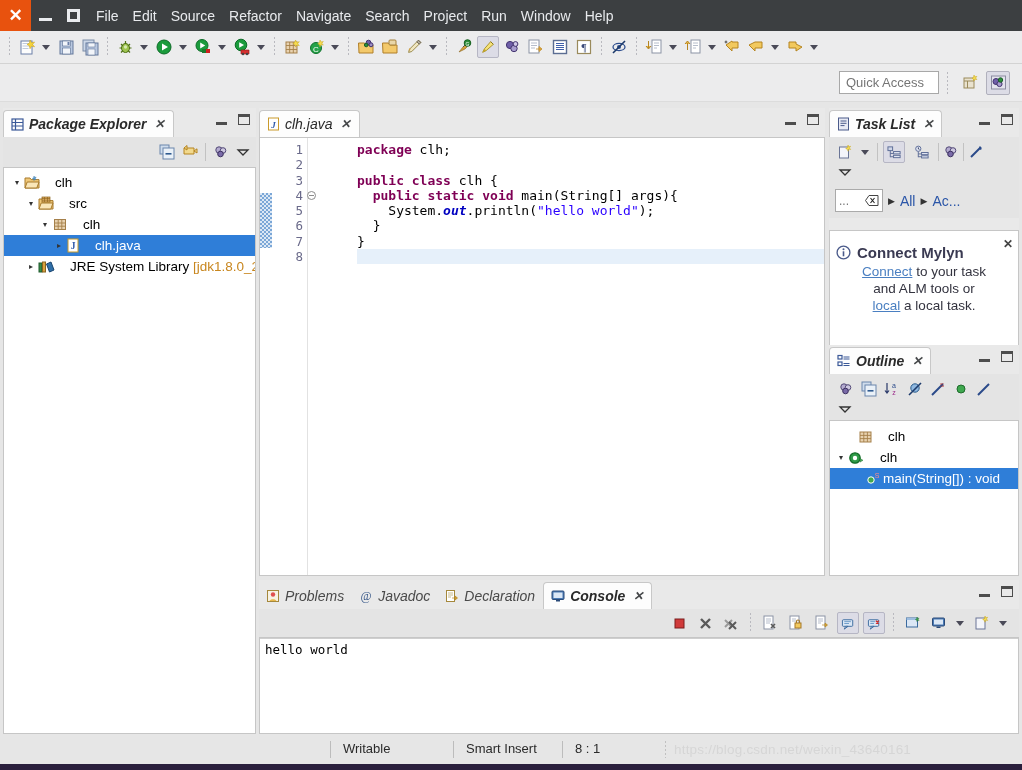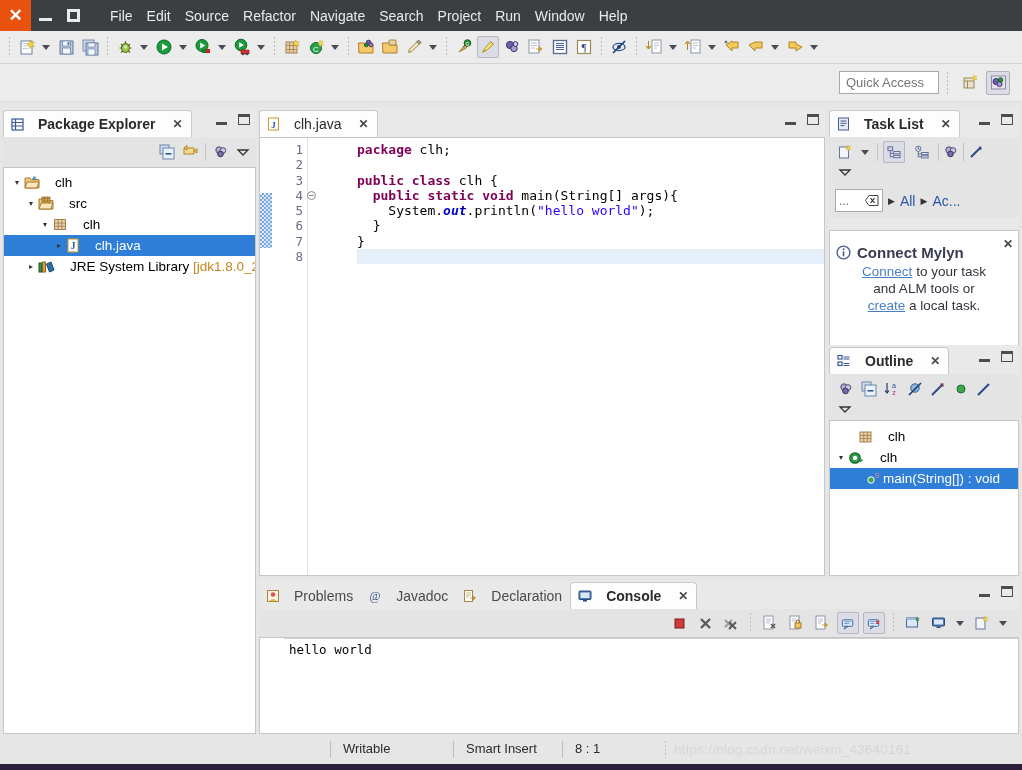--- a/index.html
+++ b/index.html
@@ -24,21 +24,21 @@
     width: 31px; height: 31px; background: #e8520e;
     display: flex; align-items: center; justify-content: center;
     color: #fff; font-size: 17px; font-weight: bold;
   }
   .win-min, .win-max {
     width: 28px; height: 31px;
     display: flex; align-items: center; justify-content: center;
   }
   .win-min .bar { width: 13px; height: 3px; background: #e9ebee; margin-top: 8px; }
   .win-max .sq { width: 13px; height: 13px; border: 3px solid #e9ebee; }
-  .menubar { display: flex; align-items: center; margin-left: 16px; }
+  .menubar { display: flex; align-items: center; margin-left: 2px; }
   .menu-item {
     padding: 3px 7px; font-size: 14px; color: #e8eaed; cursor: default;
   }
 
   
   .toolbar {
     height: 33px; width: 100%;
     background: #ececed;
     border-bottom: 1px solid #d3d3d3;
     display: flex; align-items: center; padding-left: 4px;
@@ -87,24 +87,24 @@
   .workbench {
     position: absolute; top: 104px; left: 0;
     width: 1022px; height: 630px;
     background: #e6e6e6;
   }
 
   
   .panel { position: absolute; background: #e9e9e9; }
   .panel-tabbar { display: flex; align-items: flex-end; height: 29px; position: relative; }
   .ptab {
-    display: flex; align-items: center; gap: 14px;
+    display: flex; align-items: center; gap: 5px;
     height: 27px; padding: 0 8px 0 7px;
     font-size: 14px; color: #2a2a2a;
-    border-top-left-radius: 4px; border-top-right-radius: 4px;
+    border-top-left-radius: 4px; border-top-right-radius: 4px; font-style: italic;
   }
   .ptab.active {
     background: #fdfdfd; border: 1px solid #c8c8c8; border-bottom: none;
     font-weight: bold;
   }
   .ptab.inactive { color: #4a4a4a; }
   .ptab .xmark { font-size: 12px; color: #46484a; margin-left: 3px; }
   .panel-ctrls {
     position: absolute; right: 6px; top: 6px;
     display: flex; align-items: center; gap: 11px;
@@ -209,21 +209,20 @@
     background: #fff; border: 1px solid #c6c6c6;
   }
   .con-head {
     padding: 3px 5px 1px 5px; font-size: 13.5px; color: #2e2e3a;
     white-space: nowrap; overflow: hidden;
   }
   .con-out {
     font-family: "DejaVu Sans Mono", monospace; font-size: 12.5px;
     padding: 3px 5px; color: #000;
     border-top: 1px solid #cfcfcf;
-    margin-left: 24px;
   }
 
   
   .statusbar {
     position: absolute; left: 0; top: 734px;
     width: 1022px; height: 30px;
     background: #e6e6e6;
     display: flex; align-items: center;
     font-size: 13px; color: #2a2a2a;
   }
@@ -718,21 +717,21 @@
                 <circle cx="7.5" cy="4.3" r="1" fill="#4a5a8a"></circle>
                 <path d="M7.5 6.3v5" stroke="#4a5a8a" stroke-width="1.6"></path>
               </svg>
           </span>
           <span>Connect Mylyn</span>
           <span class="mn-x">✕</span>
         </div>
         <div class="mn-body">
           <span class="lnk">Connect</span><span> to your task</span><br>
           <span>and ALM tools or</span><br>
-          <span class="lnk">create</span><span> a local task.</span>
+          <span class="lnk">local</span><span> a local task.</span>
         </div>
       </div>
     </div>
   </div>
 
   <div class="panel" style="left:829px; top:241px; width:190px; height:231px;">
     <div class="panel-tabbar">
       <div class="ptab active">
         <span>
           <svg width="14" height="14" viewBox="0 0 14 14">

